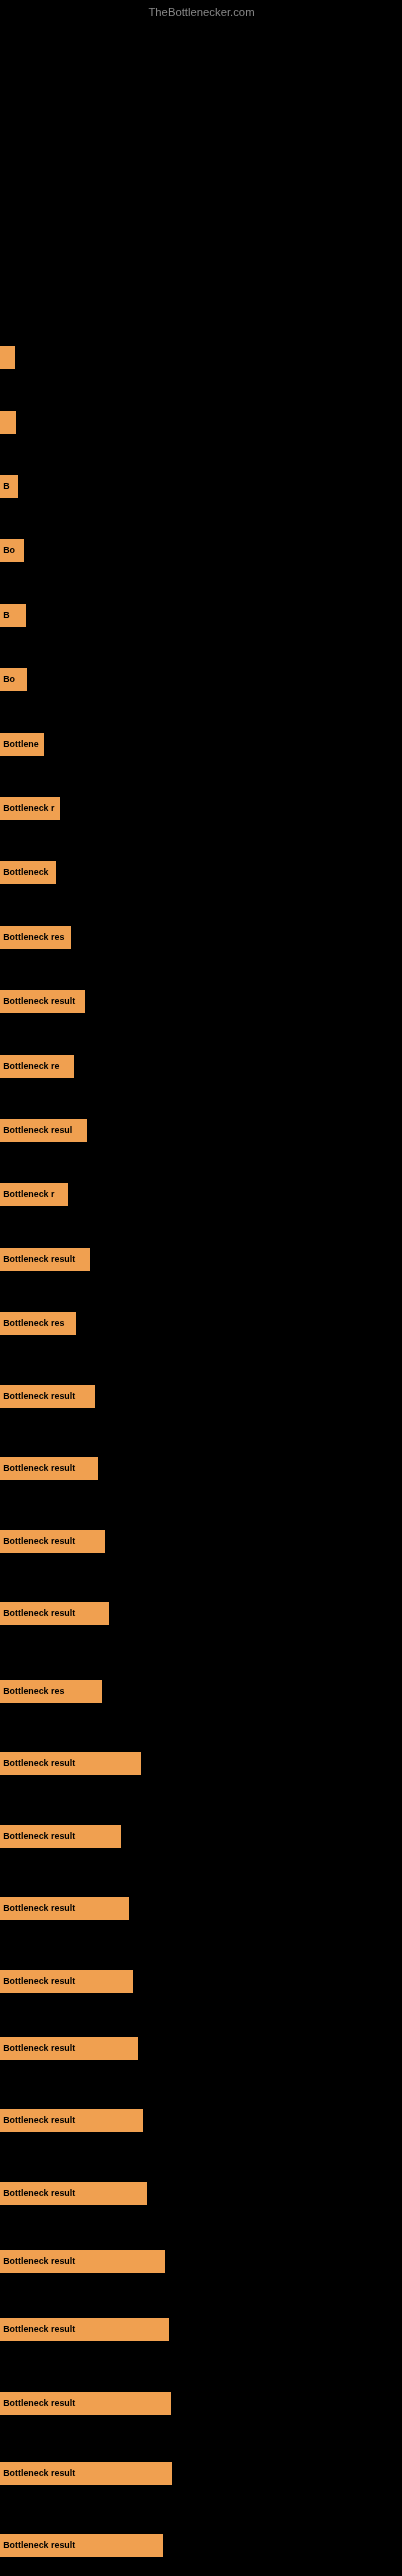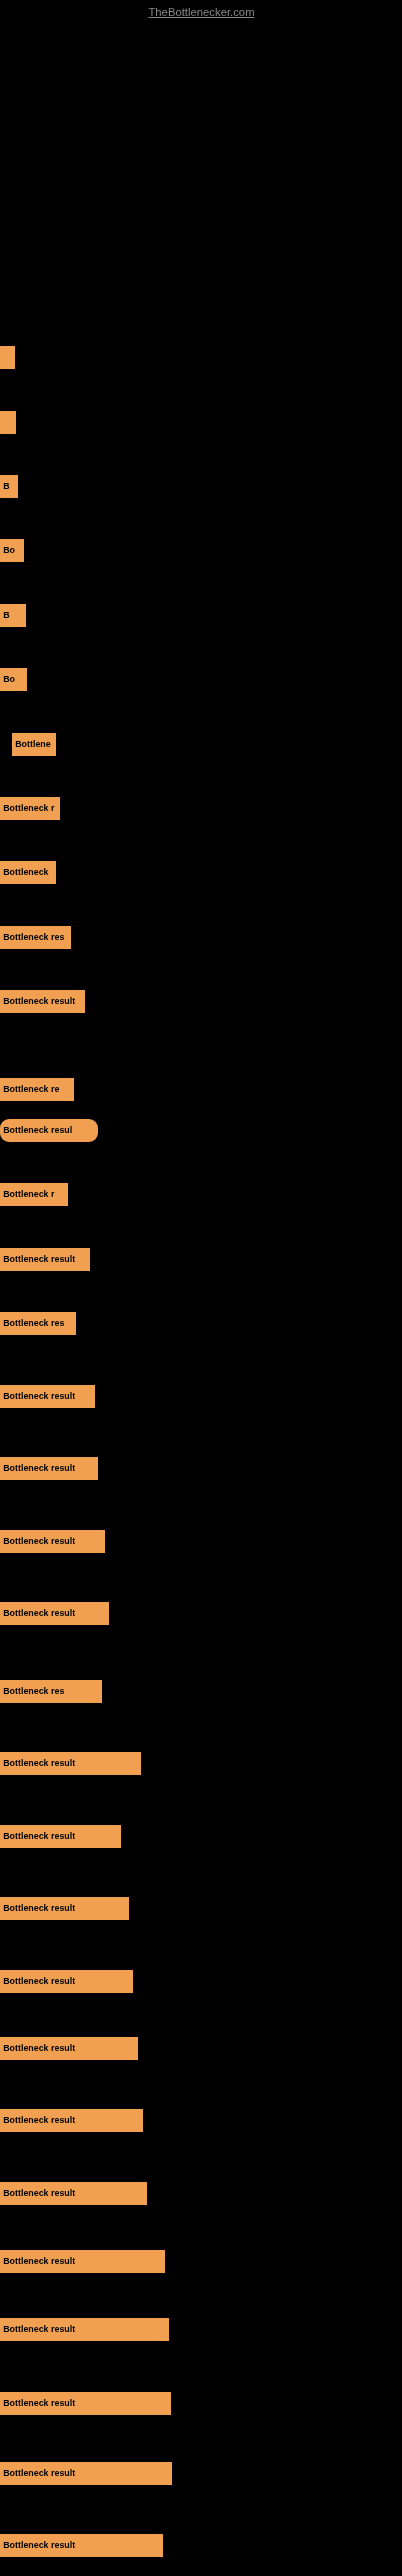--- a/index.html
+++ b/index.html
@@ -18,21 +18,20 @@
     }
 
     .site-title {
       position: absolute;
       top: 6.4px;
       left: 50%;
       transform: translateX(-50%);
       color: #888888;
       font-size: 11.3px;
       white-space: nowrap;
-      text-decoration: underline;
     }
 
     .bar-container {
       position: absolute;
       left: 0;
       display: flex;
       align-items: center;
     }
 
     .bar {
@@ -76,21 +75,21 @@
     <div class="bar-container" style="top: 604px; position: absolute; left: 0px;">
       <div class="bar" style="width: 26px;">
         <span class="bar-text">B</span>
       </div>
     </div>
     <div class="bar-container" style="top: 668px; position: absolute; left: 0px;">
       <div class="bar" style="width: 27px;">
         <span class="bar-text">Bo</span>
       </div>
     </div>
-    <div class="bar-container" style="top: 733px; position: absolute; left: 12px;">
+    <div class="bar-container" style="top: 733px; position: absolute; left: 0px;">
       <div class="bar" style="width: 44px;">
         <span class="bar-text">Bottlene</span>
       </div>
     </div>
     <div class="bar-container" style="top: 797px; position: absolute; left: 0px;">
       <div class="bar" style="width: 60px;">
         <span class="bar-text">Bottleneck r</span>
       </div>
     </div>
     <div class="bar-container" style="top: 861px; position: absolute; left: 0px; justify-content: center;">
@@ -102,26 +101,26 @@
       <div class="bar" style="width: 71px;">
         <span class="bar-text">Bottleneck res</span>
       </div>
     </div>
     <div class="bar-container" style="top: 990px; position: absolute; left: 0px;">
       <div class="bar" style="width: 85px;">
         <span class="bar-text">Bottleneck result</span>
       </div>
     </div>
     <div class="bar-container" style="top: 1055px; position: absolute; left: 0px;">
-      <div class="bar" style="width: 74px; margin-top: 23px;">
+      <div class="bar" style="width: 74px;">
         <span class="bar-text">Bottleneck re</span>
       </div>
     </div>
     <div class="bar-container" style="top: 1119px; position: absolute; left: 0px;">
-      <div class="bar" style="width: 98px; border-radius: 9px;">
+      <div class="bar" style="width: 87px;">
         <span class="bar-text">Bottleneck resul</span>
       </div>
     </div>
     <div class="bar-container" style="top: 1183px; position: absolute; left: 0px;">
       <div class="bar" style="width: 68px;">
         <span class="bar-text">Bottleneck r</span>
       </div>
     </div>
     <div class="bar-container" style="top: 1248px; position: absolute; left: 0px;">
       <div class="bar" style="width: 90px;">

